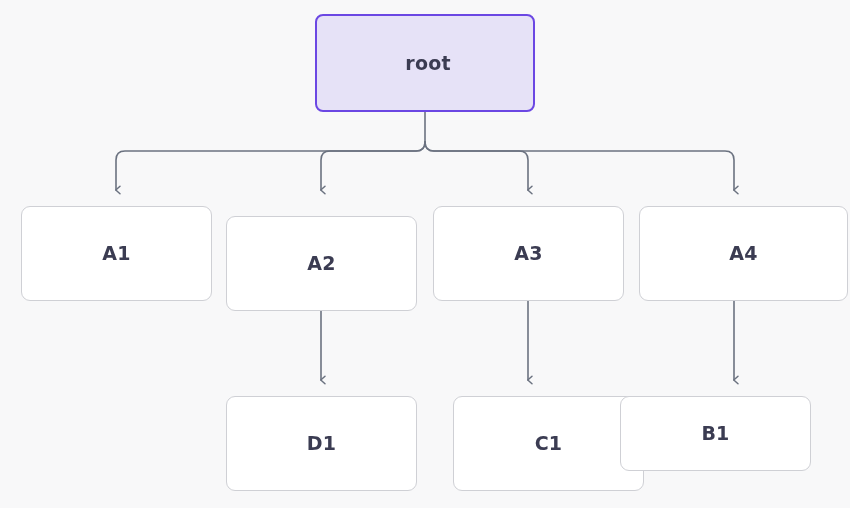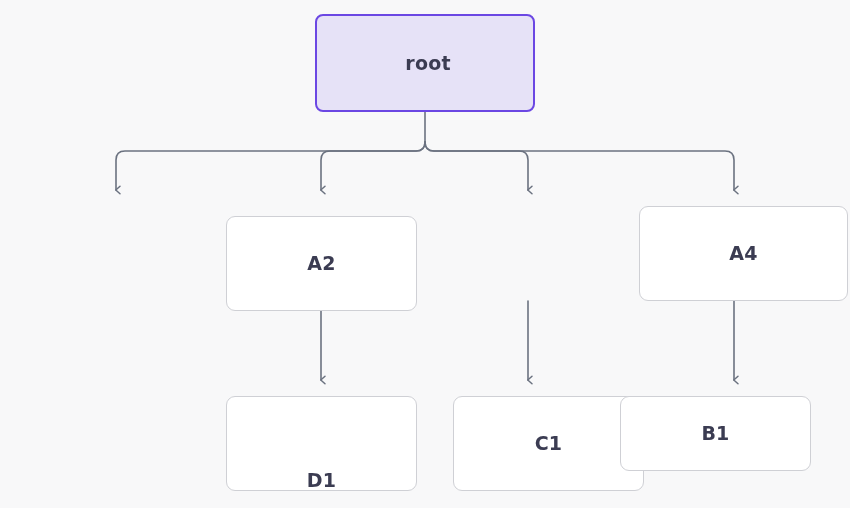--- a/index.html
+++ b/index.html
@@ -83,31 +83,37 @@
       <path d="M528,301 L528,380" marker-end="url(#arrow-open-v)"></path>
 
       <path d="M734,301 L734,380" marker-end="url(#arrow-open-v)"></path>
     </g>
   </svg>
 
   <div class="node root-node" style="left:315px; top:14px; width:220px; height:98px;">
     <span class="node-label">root</span>
   </div>
 
+  <div class="node" style="left:21px; top:206px; width:191px; height:95px;">
+    <span class="node-label">A1</span>
+  </div>
 
   <div class="node" style="left:226px; top:206px; width:191px; height:95px;margin-top:10px;">
     <span class="node-label">A2</span>
   </div>
 
+  <div class="node" style="left:433px; top:206px; width:191px; height:95px;">
+    <span class="node-label">A3</span>
+  </div>
 
   <div class="node" style="left:639px; top:206px; width:209px; height:95px;">
     <span class="node-label">A4</span>
   </div>
 
-  <div class="node" style="left:226px; top:396px; width:191px; height:95px;align-items:flex-end;">
+  <div class="node" style="left:226px; top:396px; width:191px; height:95px;">
     <span class="node-label">D1</span>
   </div>
 
   <div class="node" style="left:453px; top:396px; width:191px; height:95px;">
     <span class="node-label">C1</span>
   </div>
 
   <div class="node" style="left:620px; top:396px; width:191px; height:75px;justify-content:center;">
     <span class="node-label">B1</span>
   </div>

